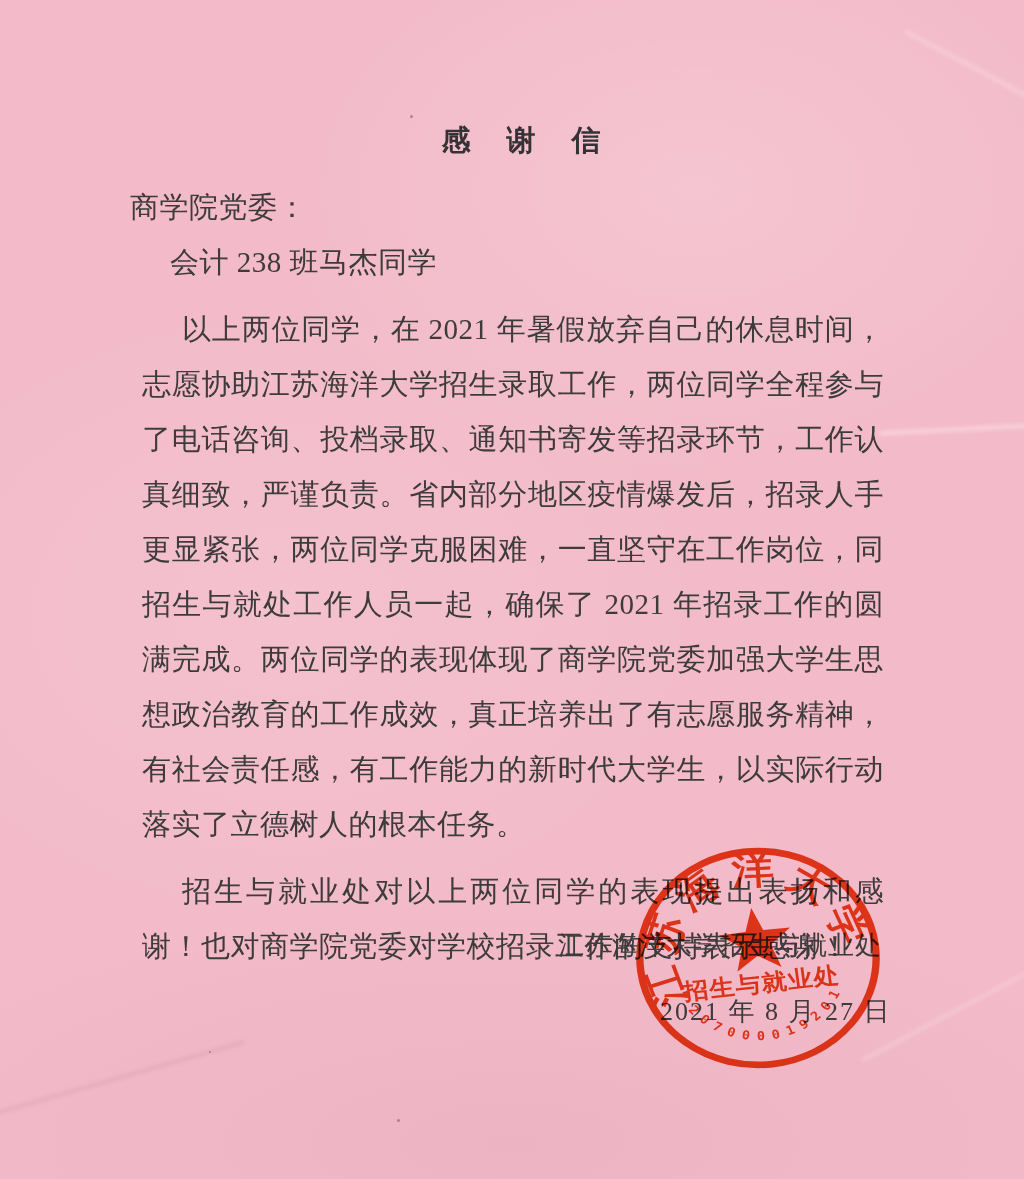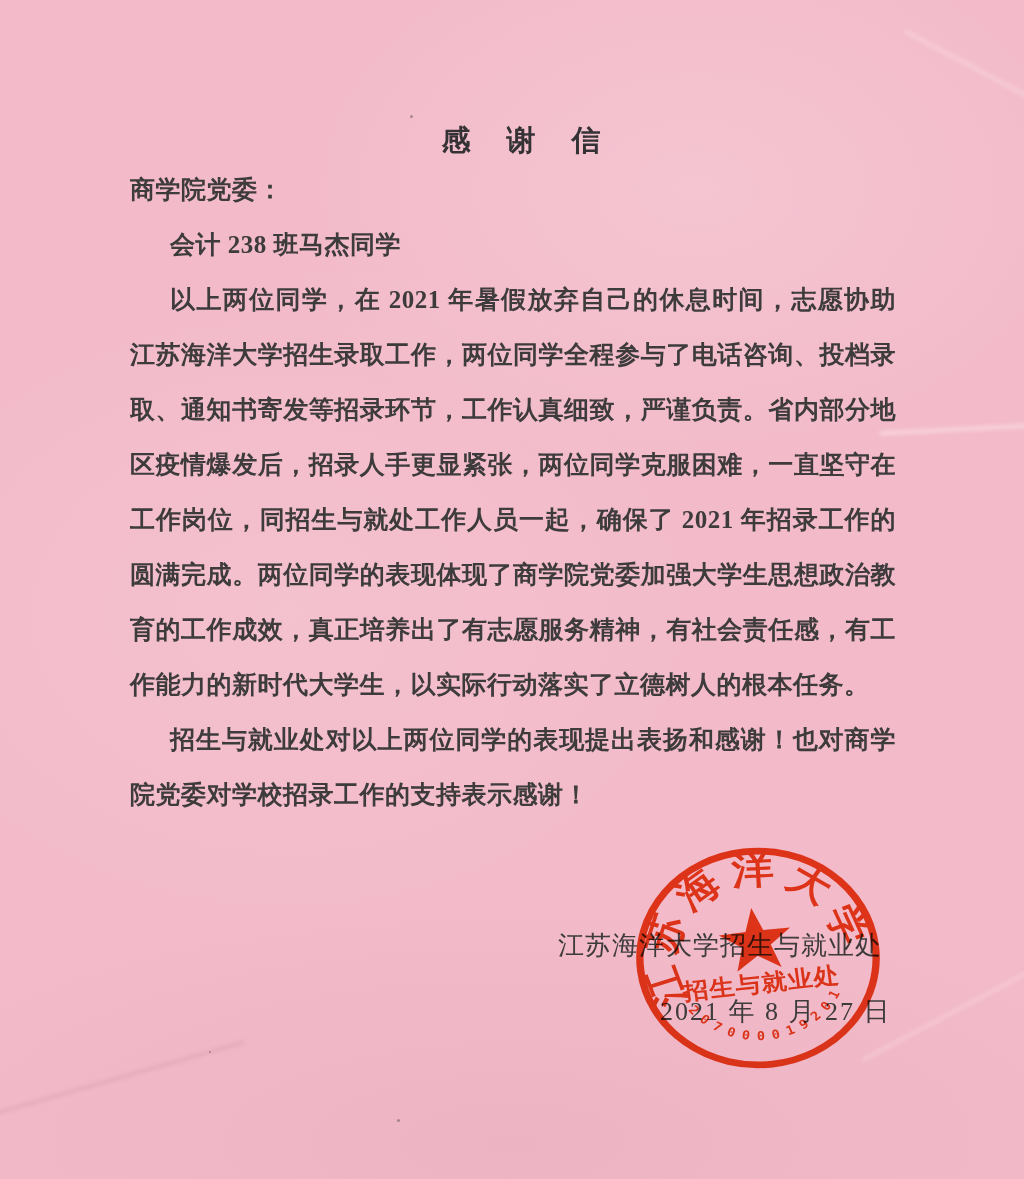--- a/index.html
+++ b/index.html
@@ -22,28 +22,27 @@
     text-align: center;
     font-family: "DejaVu Sans", "Liberation Sans", sans-serif;
     font-weight: 700;
     font-size: 29px;
     letter-spacing: 13px;
     text-indent: 13px;
     color: #343235;
   }
   .letter {
     position: absolute;
-    left: 130px; top: 162px; width: 766px;
-    font-size: 25px;
+    left: 130px; top: 180px; width: 766px;
+    font-size: 29px;
     line-height: 55px;
     letter-spacing: 0.5px;
     text-align: justify;
-    font-weight: bold;
   }
-  .letter p { margin: 0; text-indent: 40px; }
+  .letter p { margin: 12px; text-indent: 40px; }
   .salutation { text-indent: 0; }
   .student-line { text-indent: 40px; }
   .signature {
     position: absolute;
     left: 558px; top: 928px;
     font-size: 26px;
     letter-spacing: 1px;
   }
   .date-line {
     position: absolute;

